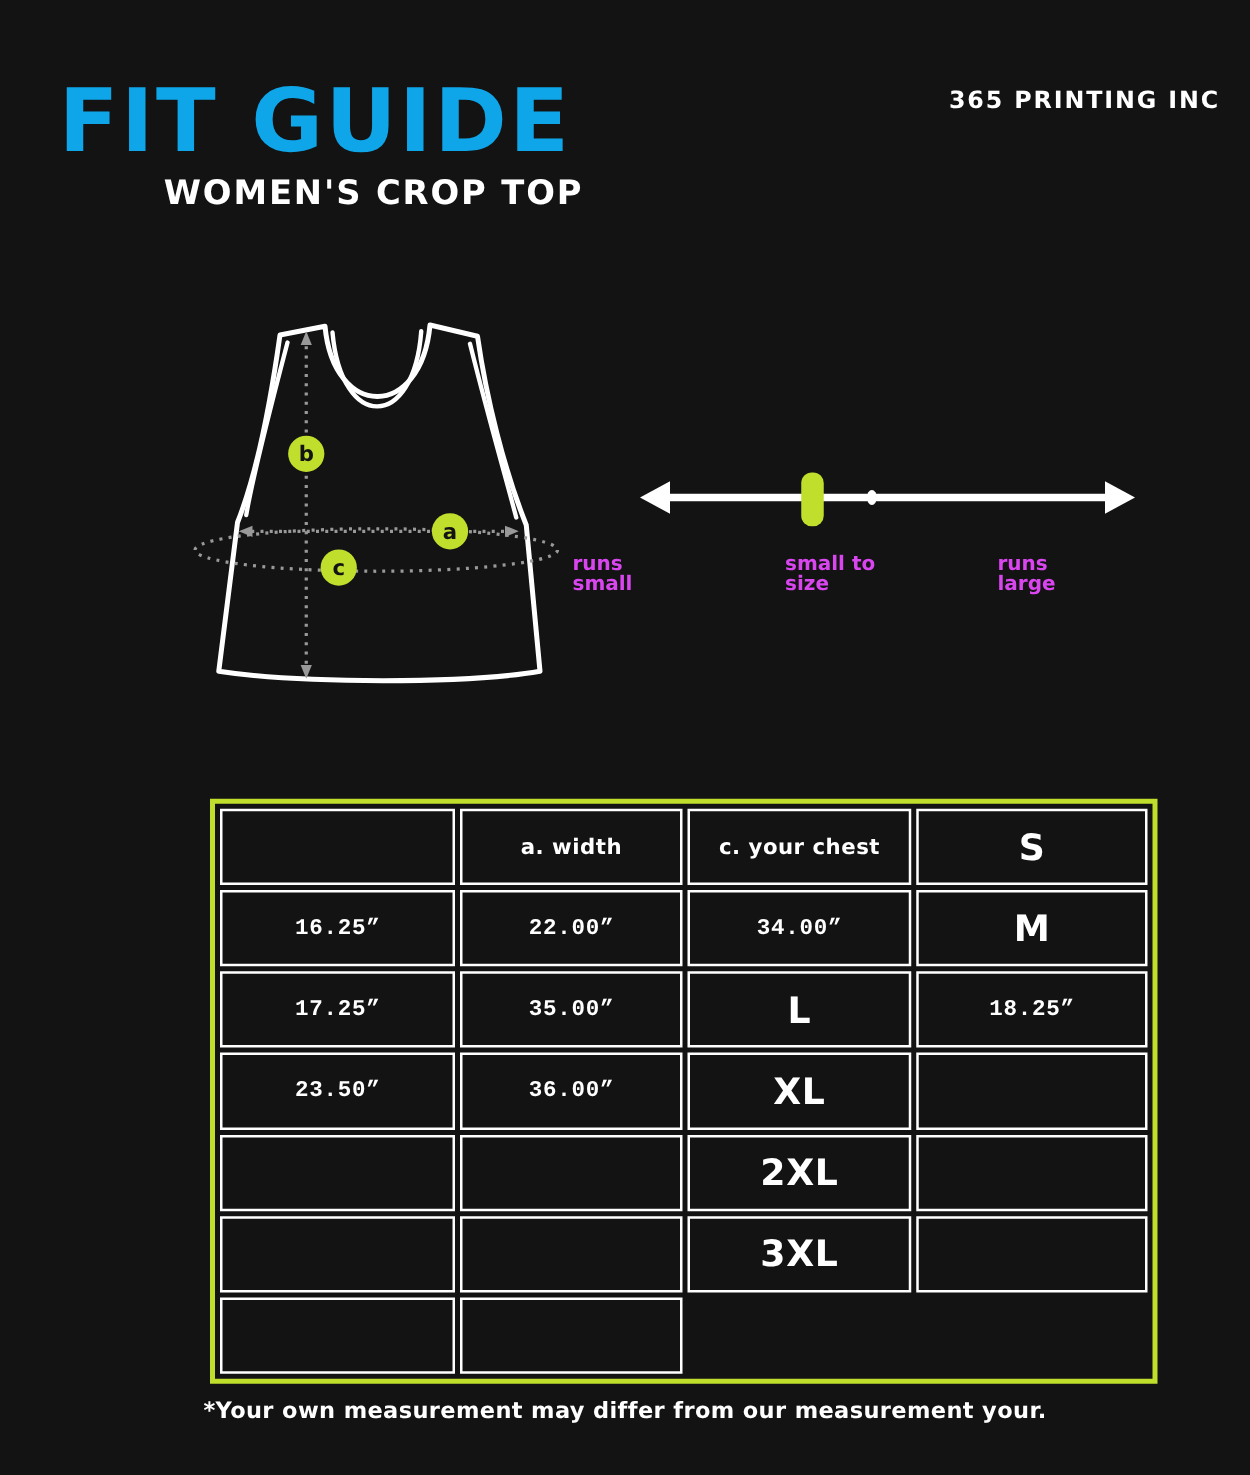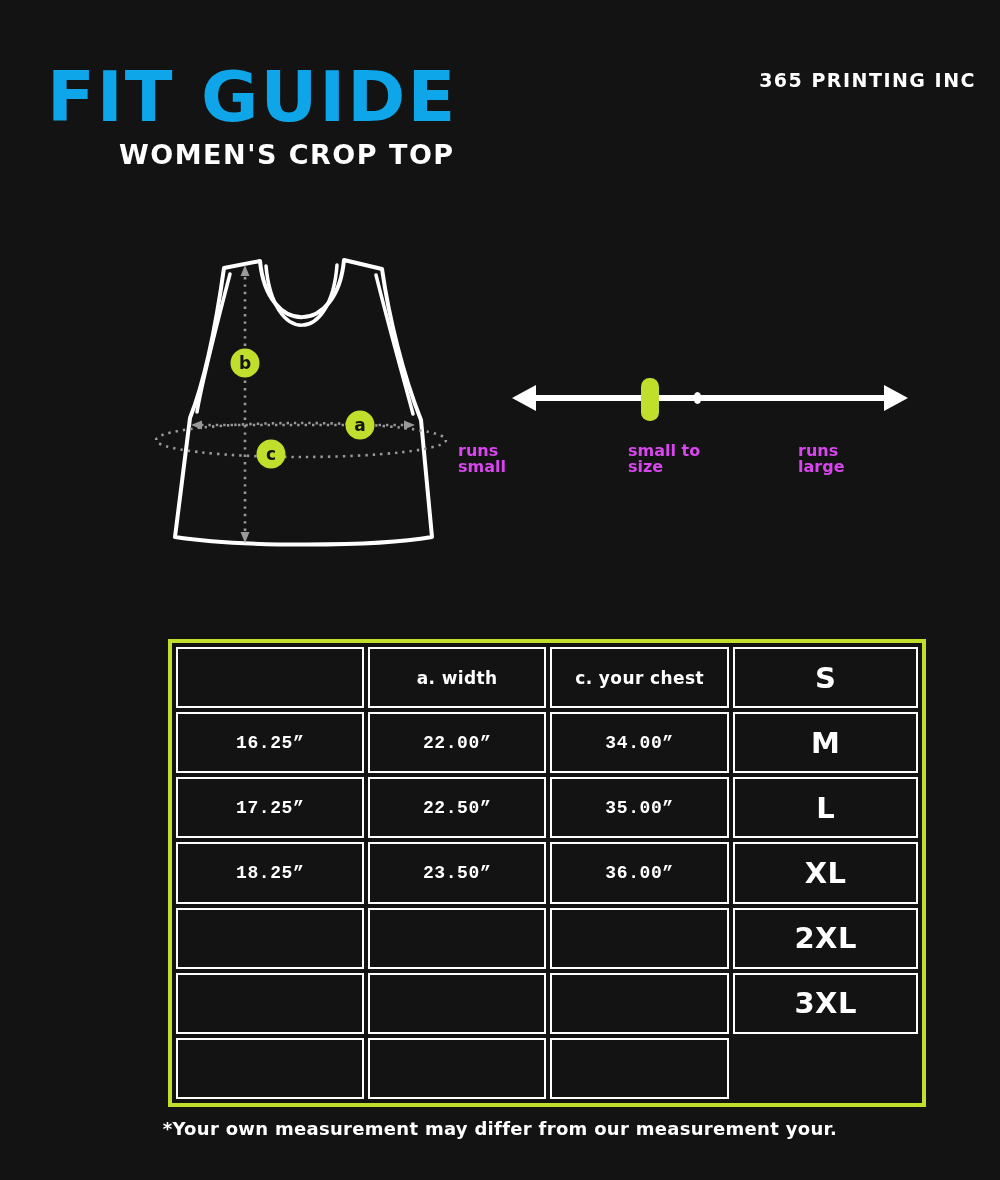--- a/index.html
+++ b/index.html
@@ -32,21 +32,21 @@
     top: 56px;
     font-size: 70px;
     font-weight: bold;
     letter-spacing: 2px;
     color: #0ea5e9;
     white-space: nowrap;
   }
 
   .subtitle {
     position: absolute;
-    left: 119px;
+    left: 131px;
     top: 139px;
     font-size: 27px;
     font-weight: bold;
     letter-spacing: 1.5px;
     color: #fff;
     white-space: nowrap;
   }
 
   .garment-svg {
     position: absolute;
@@ -195,21 +195,20 @@
       <div class="cell header"></div>
       <div class="cell header">a. width</div>
       <div class="cell header">c. your chest</div>
 
     <div class="cell size">S</div>
         <div class="cell value">16.25”</div>
         <div class="cell value">22.00”</div>
         <div class="cell value">34.00”</div>
         <div class="cell size">M</div>
         <div class="cell value">17.25”</div>
-        <div class="cell value">22.50”</div>
         <div class="cell value">35.00”</div>
         <div class="cell size">L</div>
         <div class="cell value">18.25”</div>
         <div class="cell value">23.50”</div>
         <div class="cell value">36.00”</div>
         <div class="cell size">XL</div>
         <div class="cell value"></div>
         <div class="cell value"></div>
         <div class="cell value"></div>
         <div class="cell size">2XL</div>

